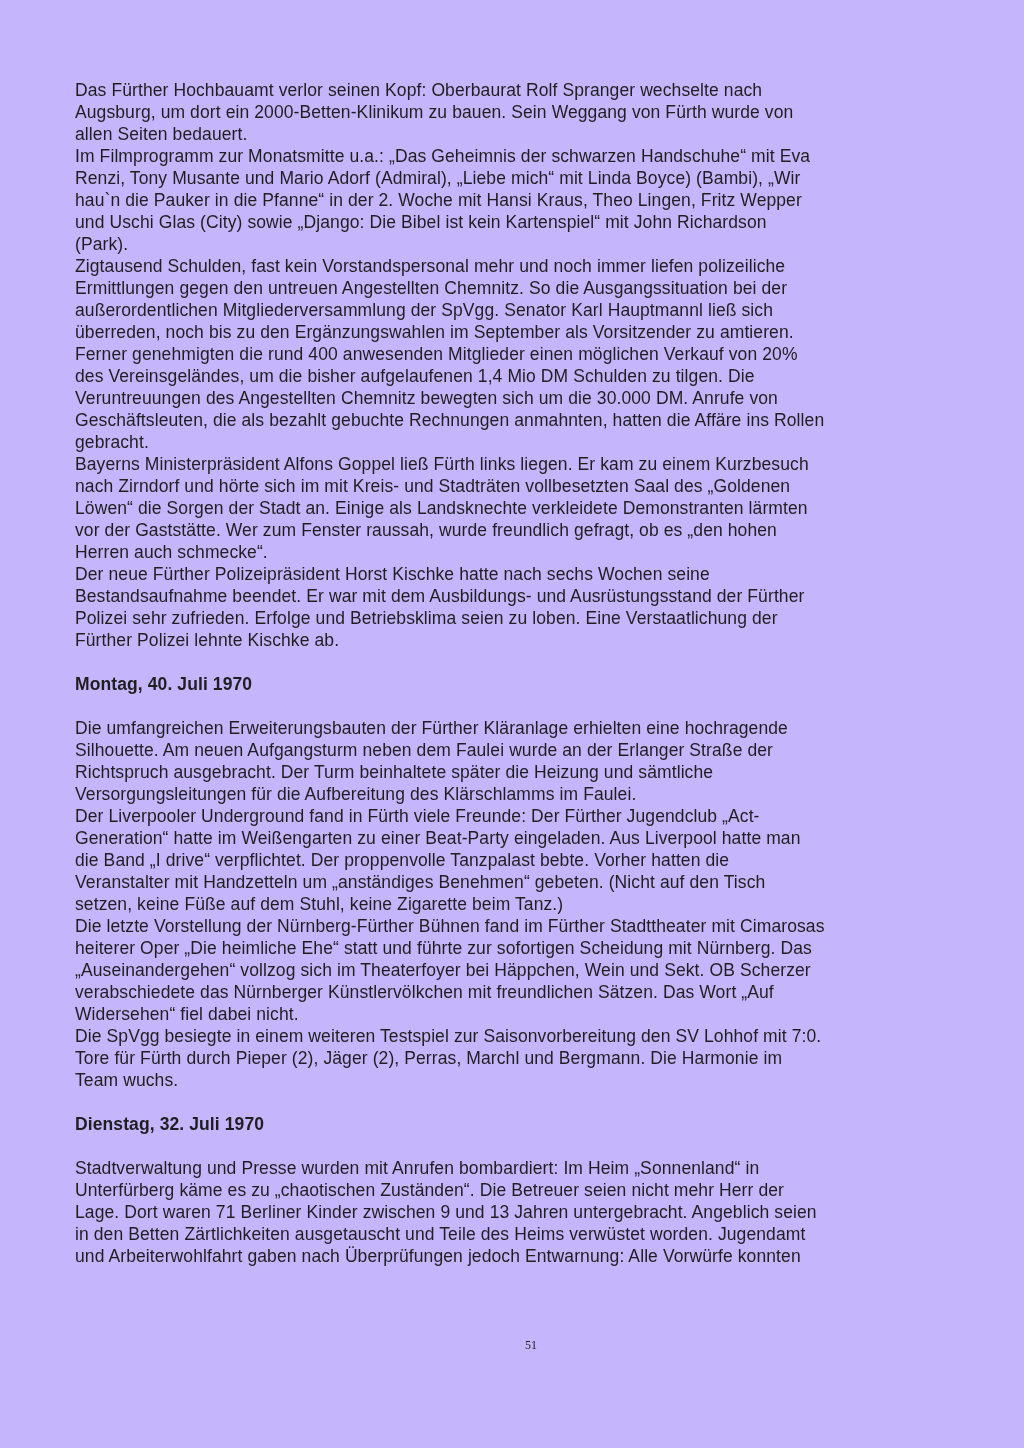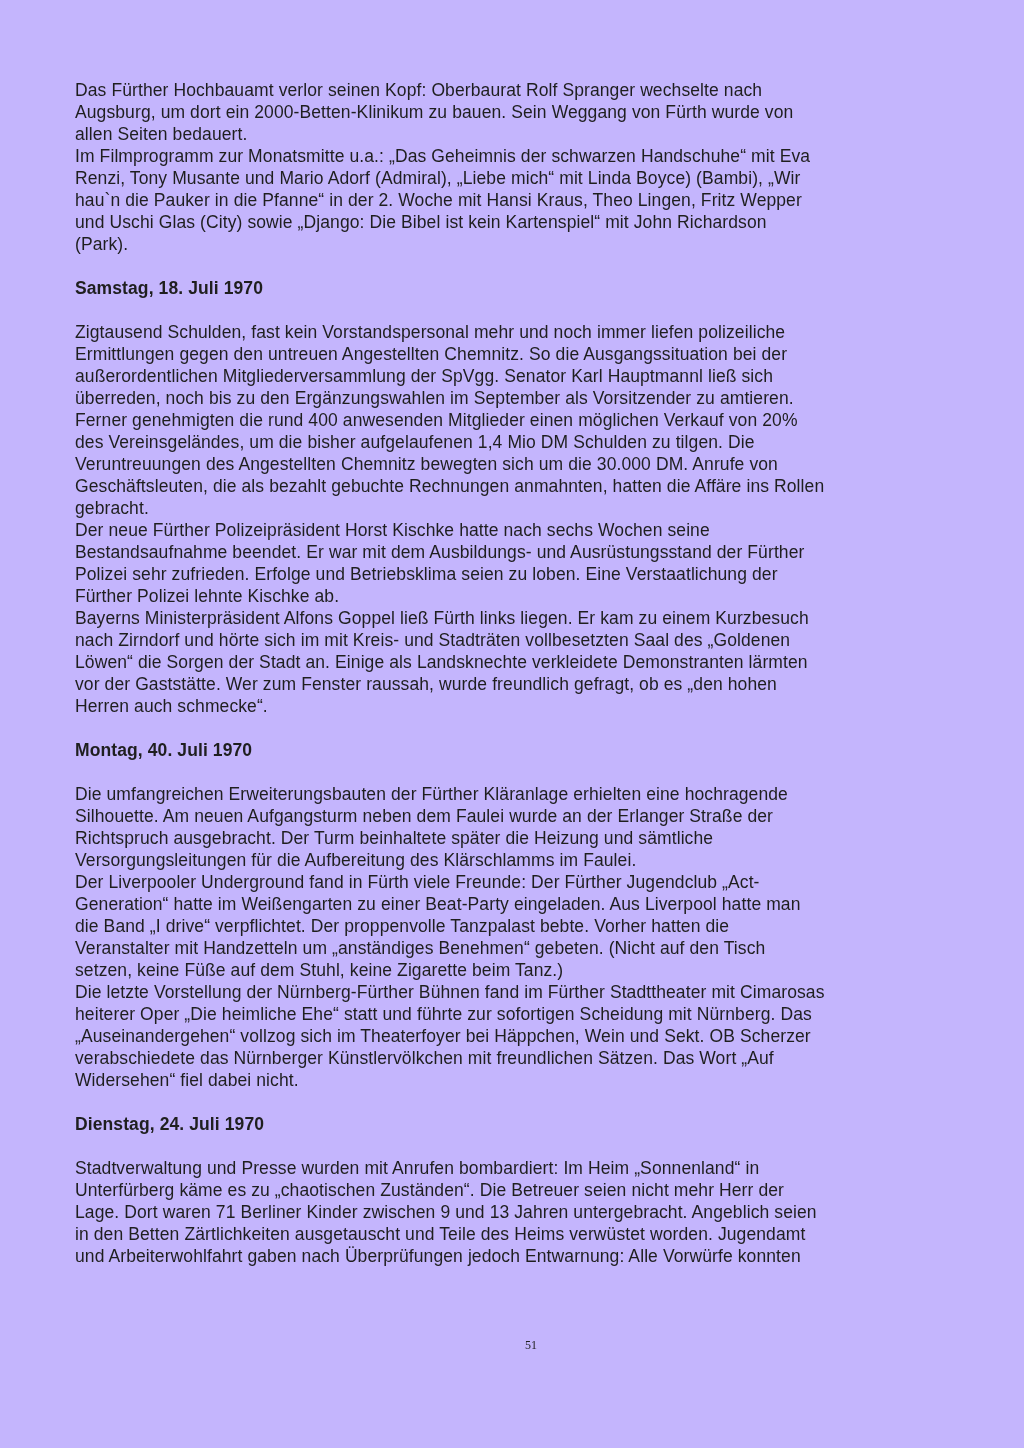--- a/index.html
+++ b/index.html
@@ -52,55 +52,57 @@
 <div class="page">
   <div class="content">
     <p class="para">Das Fürther Hochbauamt verlor seinen Kopf: Oberbaurat Rolf Spranger wechselte nach
 Augsburg, um dort ein 2000-Betten-Klinikum zu bauen. Sein Weggang von Fürth wurde von
 allen Seiten bedauert.</p>
     <p class="para">Im Filmprogramm zur Monatsmitte u.a.: „Das Geheimnis der schwarzen Handschuhe“ mit Eva
 Renzi, Tony Musante und Mario Adorf (Admiral), „Liebe mich“ mit Linda Boyce) (Bambi), „Wir
 hau`n die Pauker in die Pfanne“ in der 2. Woche mit Hansi Kraus, Theo Lingen, Fritz Wepper
 und Uschi Glas (City) sowie „Django: Die Bibel ist kein Kartenspiel“ mit John Richardson
 (Park).</p>
-    <p class="heading">Samstag, 18. Juli 1970</p>
     <p class="para">Zigtausend Schulden, fast kein Vorstandspersonal mehr und noch immer liefen polizeiliche
 Ermittlungen gegen den untreuen Angestellten Chemnitz. So die Ausgangssituation bei der
 außerordentlichen Mitgliederversammlung der SpVgg. Senator Karl Hauptmannl ließ sich
 überreden, noch bis zu den Ergänzungswahlen im September als Vorsitzender zu amtieren.
 Ferner genehmigten die rund 400 anwesenden Mitglieder einen möglichen Verkauf von 20%
 des Vereinsgeländes, um die bisher aufgelaufenen 1,4 Mio DM Schulden zu tilgen. Die
 Veruntreuungen des Angestellten Chemnitz bewegten sich um die 30.000 DM. Anrufe von
 Geschäftsleuten, die als bezahlt gebuchte Rechnungen anmahnten, hatten die Affäre ins Rollen
 gebracht.</p>
-    <p class="para">Der neue Fürther Polizeipräsident Horst Kischke hatte nach sechs Wochen seine
-Bestandsaufnahme beendet. Er war mit dem Ausbildungs- und Ausrüstungsstand der Fürther
-Polizei sehr zufrieden. Erfolge und Betriebsklima seien zu loben. Eine Verstaatlichung der
-Fürther Polizei lehnte Kischke ab.</p>
     <p class="para">Bayerns Ministerpräsident Alfons Goppel ließ Fürth links liegen. Er kam zu einem Kurzbesuch
 nach Zirndorf und hörte sich im mit Kreis- und Stadträten vollbesetzten Saal des „Goldenen
 Löwen“ die Sorgen der Stadt an. Einige als Landsknechte verkleidete Demonstranten lärmten
 vor der Gaststätte. Wer zum Fenster raussah, wurde freundlich gefragt, ob es „den hohen
 Herren auch schmecke“.</p>
+    <p class="para">Der neue Fürther Polizeipräsident Horst Kischke hatte nach sechs Wochen seine
+Bestandsaufnahme beendet. Er war mit dem Ausbildungs- und Ausrüstungsstand der Fürther
+Polizei sehr zufrieden. Erfolge und Betriebsklima seien zu loben. Eine Verstaatlichung der
+Fürther Polizei lehnte Kischke ab.</p>
     <p class="heading">Montag, 40. Juli 1970</p>
     <p class="para">Die umfangreichen Erweiterungsbauten der Fürther Kläranlage erhielten eine hochragende
 Silhouette. Am neuen Aufgangsturm neben dem Faulei wurde an der Erlanger Straße der
 Richtspruch ausgebracht. Der Turm beinhaltete später die Heizung und sämtliche
 Versorgungsleitungen für die Aufbereitung des Klärschlamms im Faulei.</p>
     <p class="para">Der Liverpooler Underground fand in Fürth viele Freunde: Der Fürther Jugendclub „Act-
 Generation“ hatte im Weißengarten zu einer Beat-Party eingeladen. Aus Liverpool hatte man
 die Band „I drive“ verpflichtet. Der proppenvolle Tanzpalast bebte. Vorher hatten die
 Veranstalter mit Handzetteln um „anständiges Benehmen“ gebeten. (Nicht auf den Tisch
 setzen, keine Füße auf dem Stuhl, keine Zigarette beim Tanz.)</p>
     <p class="para">Die letzte Vorstellung der Nürnberg-Fürther Bühnen fand im Fürther Stadttheater mit Cimarosas
 heiterer Oper „Die heimliche Ehe“ statt und führte zur sofortigen Scheidung mit Nürnberg. Das
 „Auseinandergehen“ vollzog sich im Theaterfoyer bei Häppchen, Wein und Sekt. OB Scherzer
 verabschiedete das Nürnberger Künstlervölkchen mit freundlichen Sätzen. Das Wort „Auf
 Widersehen“ fiel dabei nicht.</p>
-    <p class="heading">Dienstag, 24. Juli 1970</p>
+    <p class="para">Die SpVgg besiegte in einem weiteren Testspiel zur Saisonvorbereitung den SV Lohhof mit 7:0.
+Tore für Fürth durch Pieper (2), Jäger (2), Perras, Marchl und Bergmann. Die Harmonie im
+Team wuchs.</p>
+    <p class="heading">Dienstag, 32. Juli 1970</p>
     <p class="para">Stadtverwaltung und Presse wurden mit Anrufen bombardiert: Im Heim „Sonnenland“ in
 Unterfürberg käme es zu „chaotischen Zuständen“. Die Betreuer seien nicht mehr Herr der
 Lage. Dort waren 71 Berliner Kinder zwischen 9 und 13 Jahren untergebracht. Angeblich seien
 in den Betten Zärtlichkeiten ausgetauscht und Teile des Heims verwüstet worden. Jugendamt
 und Arbeiterwohlfahrt gaben nach Überprüfungen jedoch Entwarnung: Alle Vorwürfe konnten</p>
   </div>
   <div class="page-number">51</div>
 </div>
 
 </body></html>

